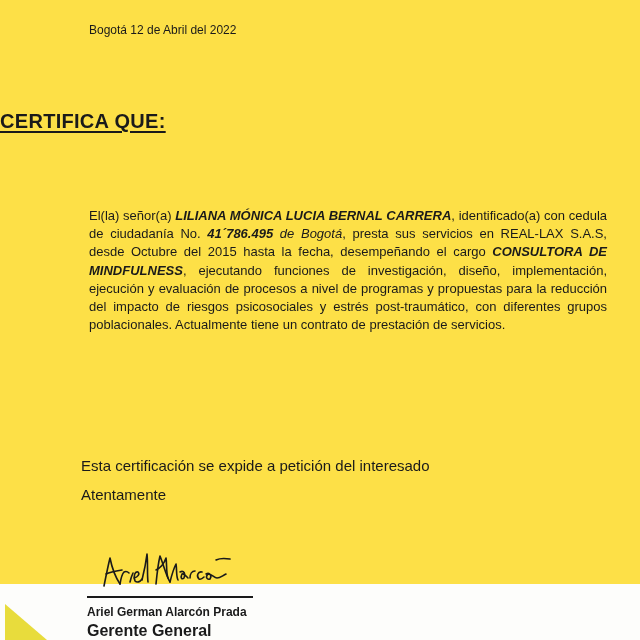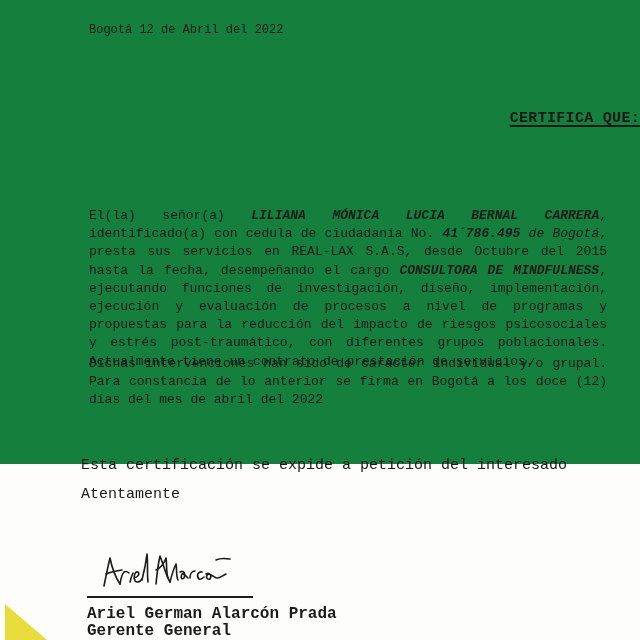--- a/index.html
+++ b/index.html
@@ -6,39 +6,39 @@
       margin: 0;
       padding: 0;
       width: 640px;
       height: 640px;
       overflow: hidden;
       background: #fdfdfb;
     }
     .page {
       position: relative;
       width: 640px;
-      height: 464px;
-      background: #15803d;
-      font-family: Liberation Mono, monospace;
+      height: 584px;
+      background: #fde047;
+      font-family: Liberation Sans, sans-serif;
       color: #1a1a1a;
     }
     .date {
       position: absolute;
       left: 89px;
       top: 23px;
       font-size: 12px;
       color: #1a1a1a;
     }
     .title {
       position: absolute;
       left: 0;
       width: 640px;
       top: 110px;
-      text-align: right;
-      font-size: 15px;
+      text-align: left;
+      font-size: 20px;
       font-weight: bold;
       letter-spacing: 0.3px;
     }
     .title span {
       text-decoration: underline;
       text-decoration-thickness: 2px;
       text-underline-offset: 3px;
     }
     .body-text {
       position: absolute;
@@ -73,21 +73,21 @@
       left: 87px;
       top: 596px;
       width: 166px;
       height: 1.5px;
       background: #1a1a1a;
     }
     .signer-name {
       position: absolute;
       left: 87px;
       top: 605px;
-      font-size: 16px;
+      font-size: 12px;
       font-weight: bold;
     }
     .signer-role {
       position: absolute;
       left: 87px;
       top: 622px;
       font-size: 16px;
       font-weight: bold;
     }
     .corner-mark {
@@ -106,21 +106,20 @@
 <div class="page">
 
   <div class="date">Bogotá 12 de Abril del 2022</div>
 
   <div class="title">
     <span>CERTIFICA QUE:</span>
   </div>
 
   <div class="body-text para1"><span>El(la) señor(a) </span><span class="bi">LILIANA MÓNICA LUCIA BERNAL CARRERA</span><span>, identificado(a) con cedula de ciudadanía No. </span><span class="bi">41´786.495</span><span class="it"> de Bogotá</span><span>, presta sus servicios en REAL-LAX S.A.S, desde Octubre del 2015 hasta la fecha, desempeñando el cargo </span><span class="bi">CONSULTORA DE MINDFULNESS</span><span>, ejecutando funciones de investigación, diseño, implementación, ejecución y evaluación de procesos a nivel de programas y propuestas para la reducción del impacto de riesgos psicosociales y estrés post-traumático, con diferentes grupos poblacionales. Actualmente tiene un contrato de prestación de servicios.</span></div>
 
-  <div class="body-text para2">Dichas intervenciones han sido de carácter individual y/o grupal. Para constancia de lo anterior se firma en Bogotá a los doce (12) días del mes de abril del 2022</div>
 
   <div class="line petition">Esta certificación se expide a petición del interesado</div>
 
   <div class="line regards">Atentamente</div>
 
   <svg class="signature" viewBox="0 0 140 46" xmlns="http://www.w3.org/2000/svg">
     <g fill="none" stroke="#1a1a1a" stroke-width="1.6" stroke-linecap="round" stroke-linejoin="round">
 
       <path d="M4 38 C6 28, 8 18, 10 10 C12 20, 16 30, 20 36"></path>
       <path d="M6 26 C10 24, 16 23, 22 22"></path>

